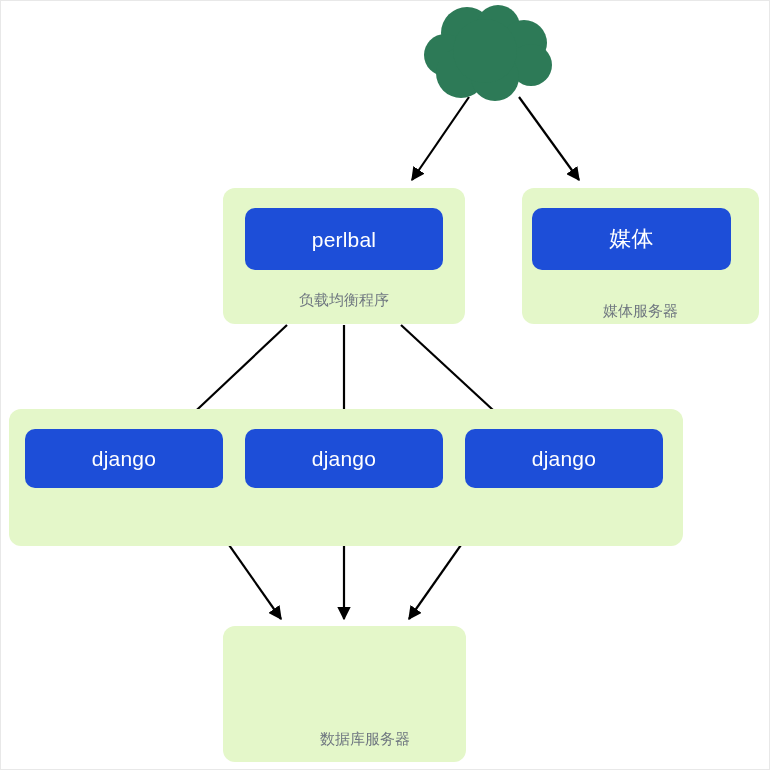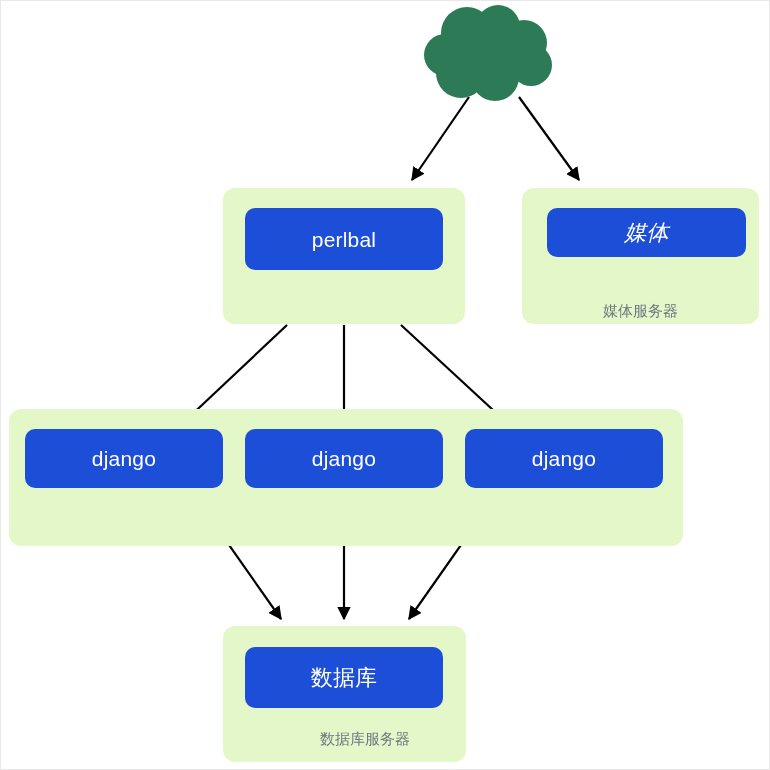--- a/index.html
+++ b/index.html
@@ -101,37 +101,35 @@
         <circle cx="74" cy="74" r="24"></circle>
         <circle cx="64" cy="48" r="32"></circle>
       </g>
     </svg>
   </div>
 
   <div class="panel" style="left:222px; top:187px; width:242px; height:136px;"></div>
   <div class="node" style="left:244px; top:207px; width:198px; height:62px;">
     <span class="node-label">perlbal</span>
   </div>
+  <div class="caption" style="left:222px; top:291px; width:242px;">负载均衡程序</div>
 
   <div class="panel" style="left:521px; top:187px; width:237px; height:136px;"></div>
-  <div class="node" style="left:546px; top:207px; width:199px; height:49px;font-style:italic;">
+  <div class="node" style="left:531px; top:207px; width:199px; height:62px;">
     <span class="node-label cjk">媒体</span>
   </div>
   <div class="caption" style="left:521px; top:302px; width:237px;">媒体服务器</div>
 
   <div class="panel" style="left:8px; top:408px; width:674px; height:137px;"></div>
   <div class="node" style="left:24px; top:428px; width:198px; height:59px;">
     <span class="node-label">django</span>
   </div>
   <div class="node" style="left:244px; top:428px; width:198px; height:59px;">
     <span class="node-label">django</span>
   </div>
   <div class="node" style="left:464px; top:428px; width:198px; height:59px;">
     <span class="node-label">django</span>
   </div>
 
   <div class="panel" style="left:222px; top:625px; width:243px; height:136px;"></div>
-  <div class="node" style="left:244px; top:646px; width:198px; height:61px;">
-    <span class="node-label cjk">数据库</span>
-  </div>
   <div class="caption" style="left:222px; top:730px; width:250px;margin-left:17px;">数据库服务器</div>
 
 </div>
 
 </body></html>

